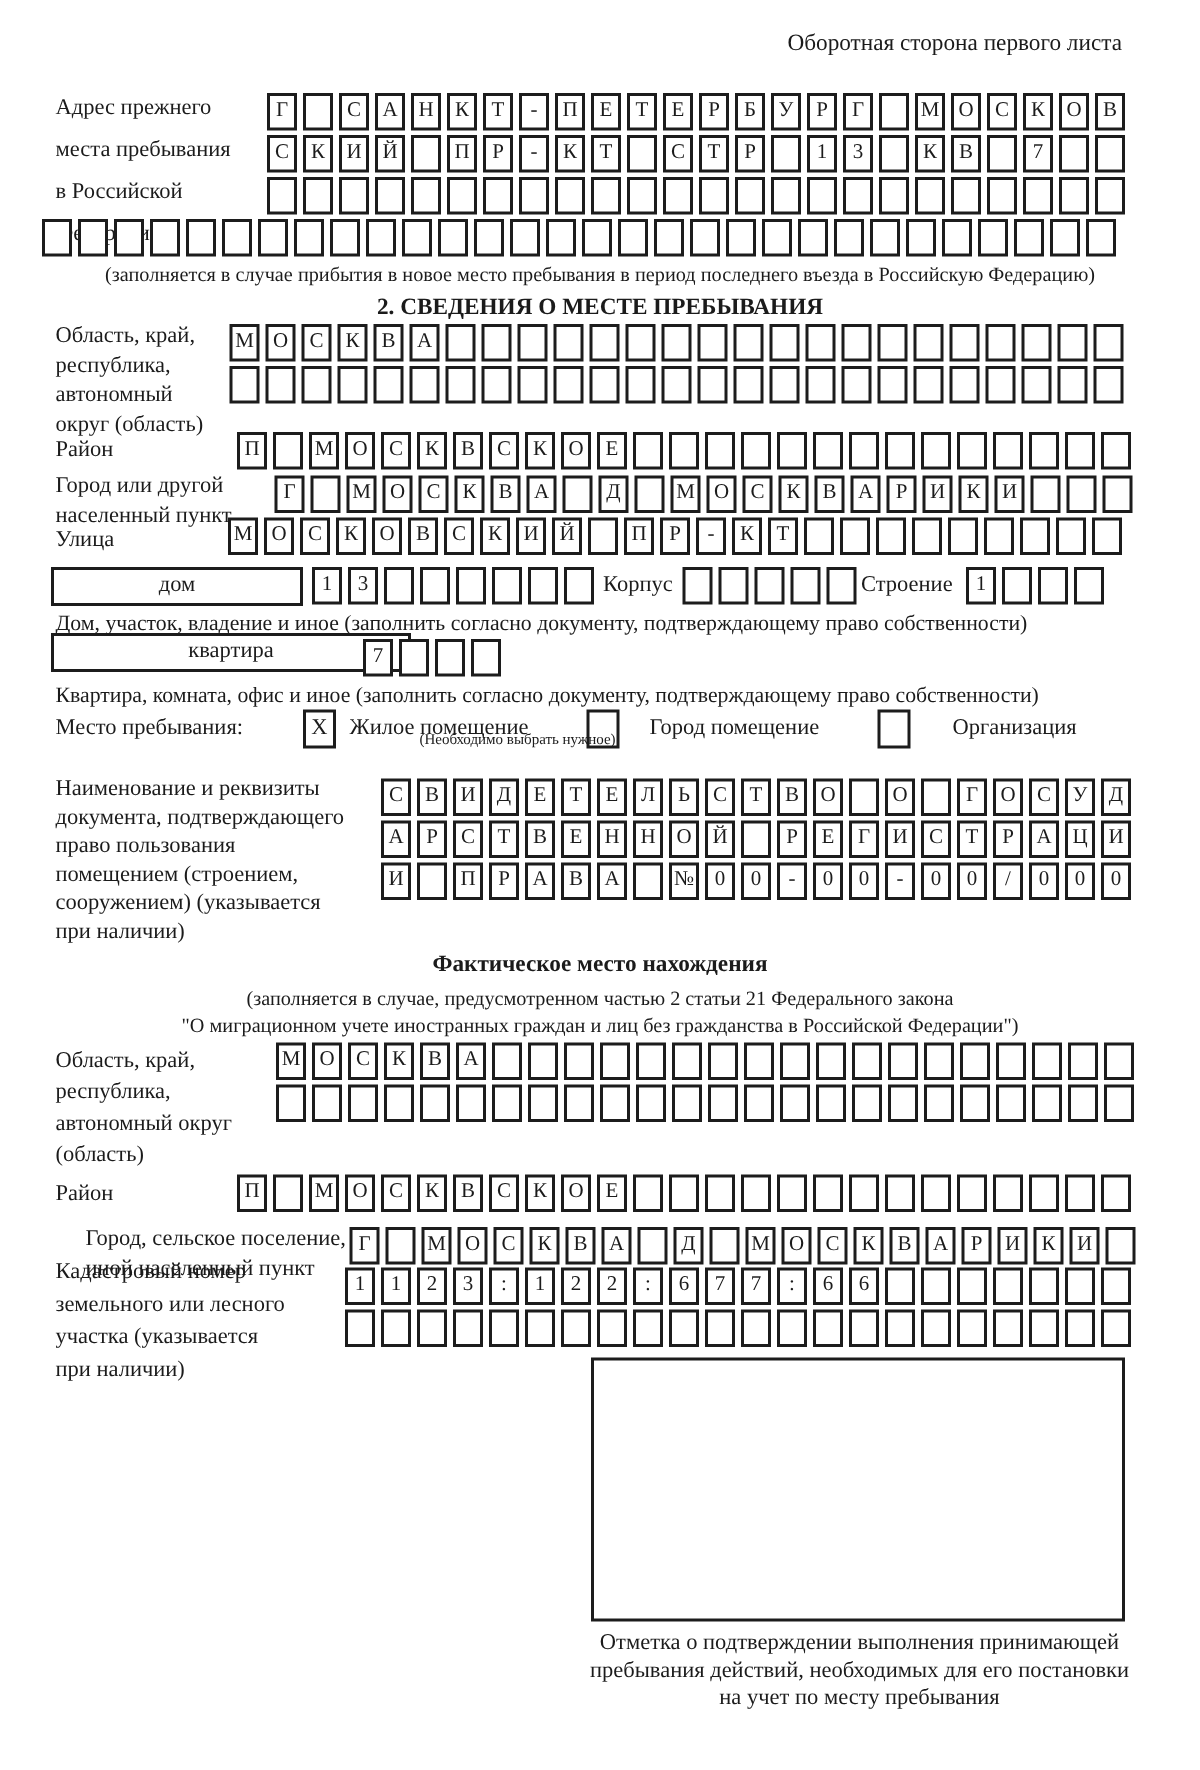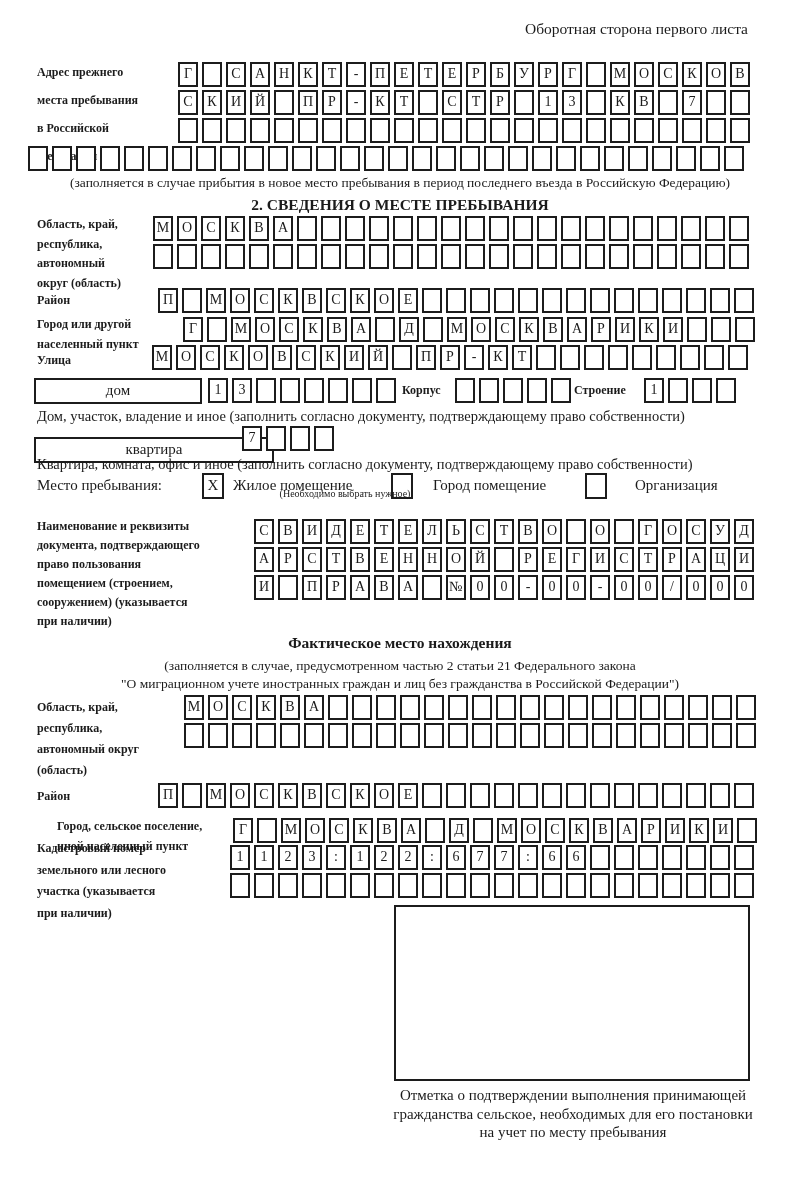--- a/index.html
+++ b/index.html
@@ -15,21 +15,21 @@
     text-align:center;font-size:14px;line-height:20px;background:#fff;
   }
   .wbox{
     position:absolute;border:2px solid #1c1c1c;box-sizing:border-box;height:26px;
     text-align:center;line-height:21px;font-size:15px;background:#fff;
   }
   .cbox{
     position:absolute;width:22px;height:26px;border:2px solid #1c1c1c;box-sizing:border-box;
     text-align:center;line-height:21px;font-size:15px;background:#fff;
   }
-  .lbl{position:absolute;font-size:12px;line-height:19.5px;font-weight:bold;}
+  .lbl{position:absolute;font-size:15px;line-height:19.5px;}
   .lbl28{line-height:28px;}
   .lbl21{line-height:21px;}
   .note{position:absolute;font-size:13.5px;}
   .center{left:0;width:800px;text-align:center;}
   .bold{font-weight:bold;}
   .bigbox{position:absolute;border:2px solid #1c1c1c;box-sizing:border-box;background:#fff;}
 </style>
 </head>
 <body>
 
@@ -326,21 +326,21 @@
   </div>
 <div class="lbl" style="left:574px;top:381px;">Строение</div>
 <div class="cellrow" style="left:644px;top:378px;">
     <span class="cell">1</span>
     <span class="cell"></span>
     <span class="cell"></span>
     <span class="cell"></span>
   </div>
 <div class="abs" style="left:37px;top:408px;font-size:14.5px;">Дом, участок, владение и иное (заполнить согласно документу, подтверждающему право собственности)</div>
 
-<div class="wbox" style="left:34px;top:437px;width:240px;">квартира</div>
+<div class="wbox" style="left:34px;top:422px;width:240px;">квартира</div>
 <div class="cellrow" style="left:242px;top:426px;">
     <span class="cell">7</span>
     <span class="cell"></span>
     <span class="cell"></span>
     <span class="cell"></span>
   </div>
 <div class="abs" style="left:37px;top:456px;font-size:14.5px;">Квартира, комната, офис и иное (заполнить согласно документу, подтверждающему право собственности)</div>
 
 <div class="abs" style="left:37px;top:477px;">Место пребывания:</div>
 <div class="cbox" style="left:202px;top:473px;">X</div>
@@ -601,15 +601,15 @@
     <span class="cell"></span>
     <span class="cell"></span>
     <span class="cell"></span>
     <span class="cell"></span>
     <span class="cell"></span>
   </div>
 
 <div class="bigbox" style="left:394px;top:905px;width:356px;height:176px;"></div>
 <div class="abs" style="left:368px;top:1086px;width:410px;text-align:center;line-height:18.5px;font-size:15px;">
     <div>Отметка о подтверждении выполнения принимающей</div>
-    <div>гражданства сельское, необходимых для его постановки</div>
+    <div>пребывания действий, необходимых для его постановки</div>
     <div>на учет по месту пребывания</div>
   </div>
 
 </body></html>

